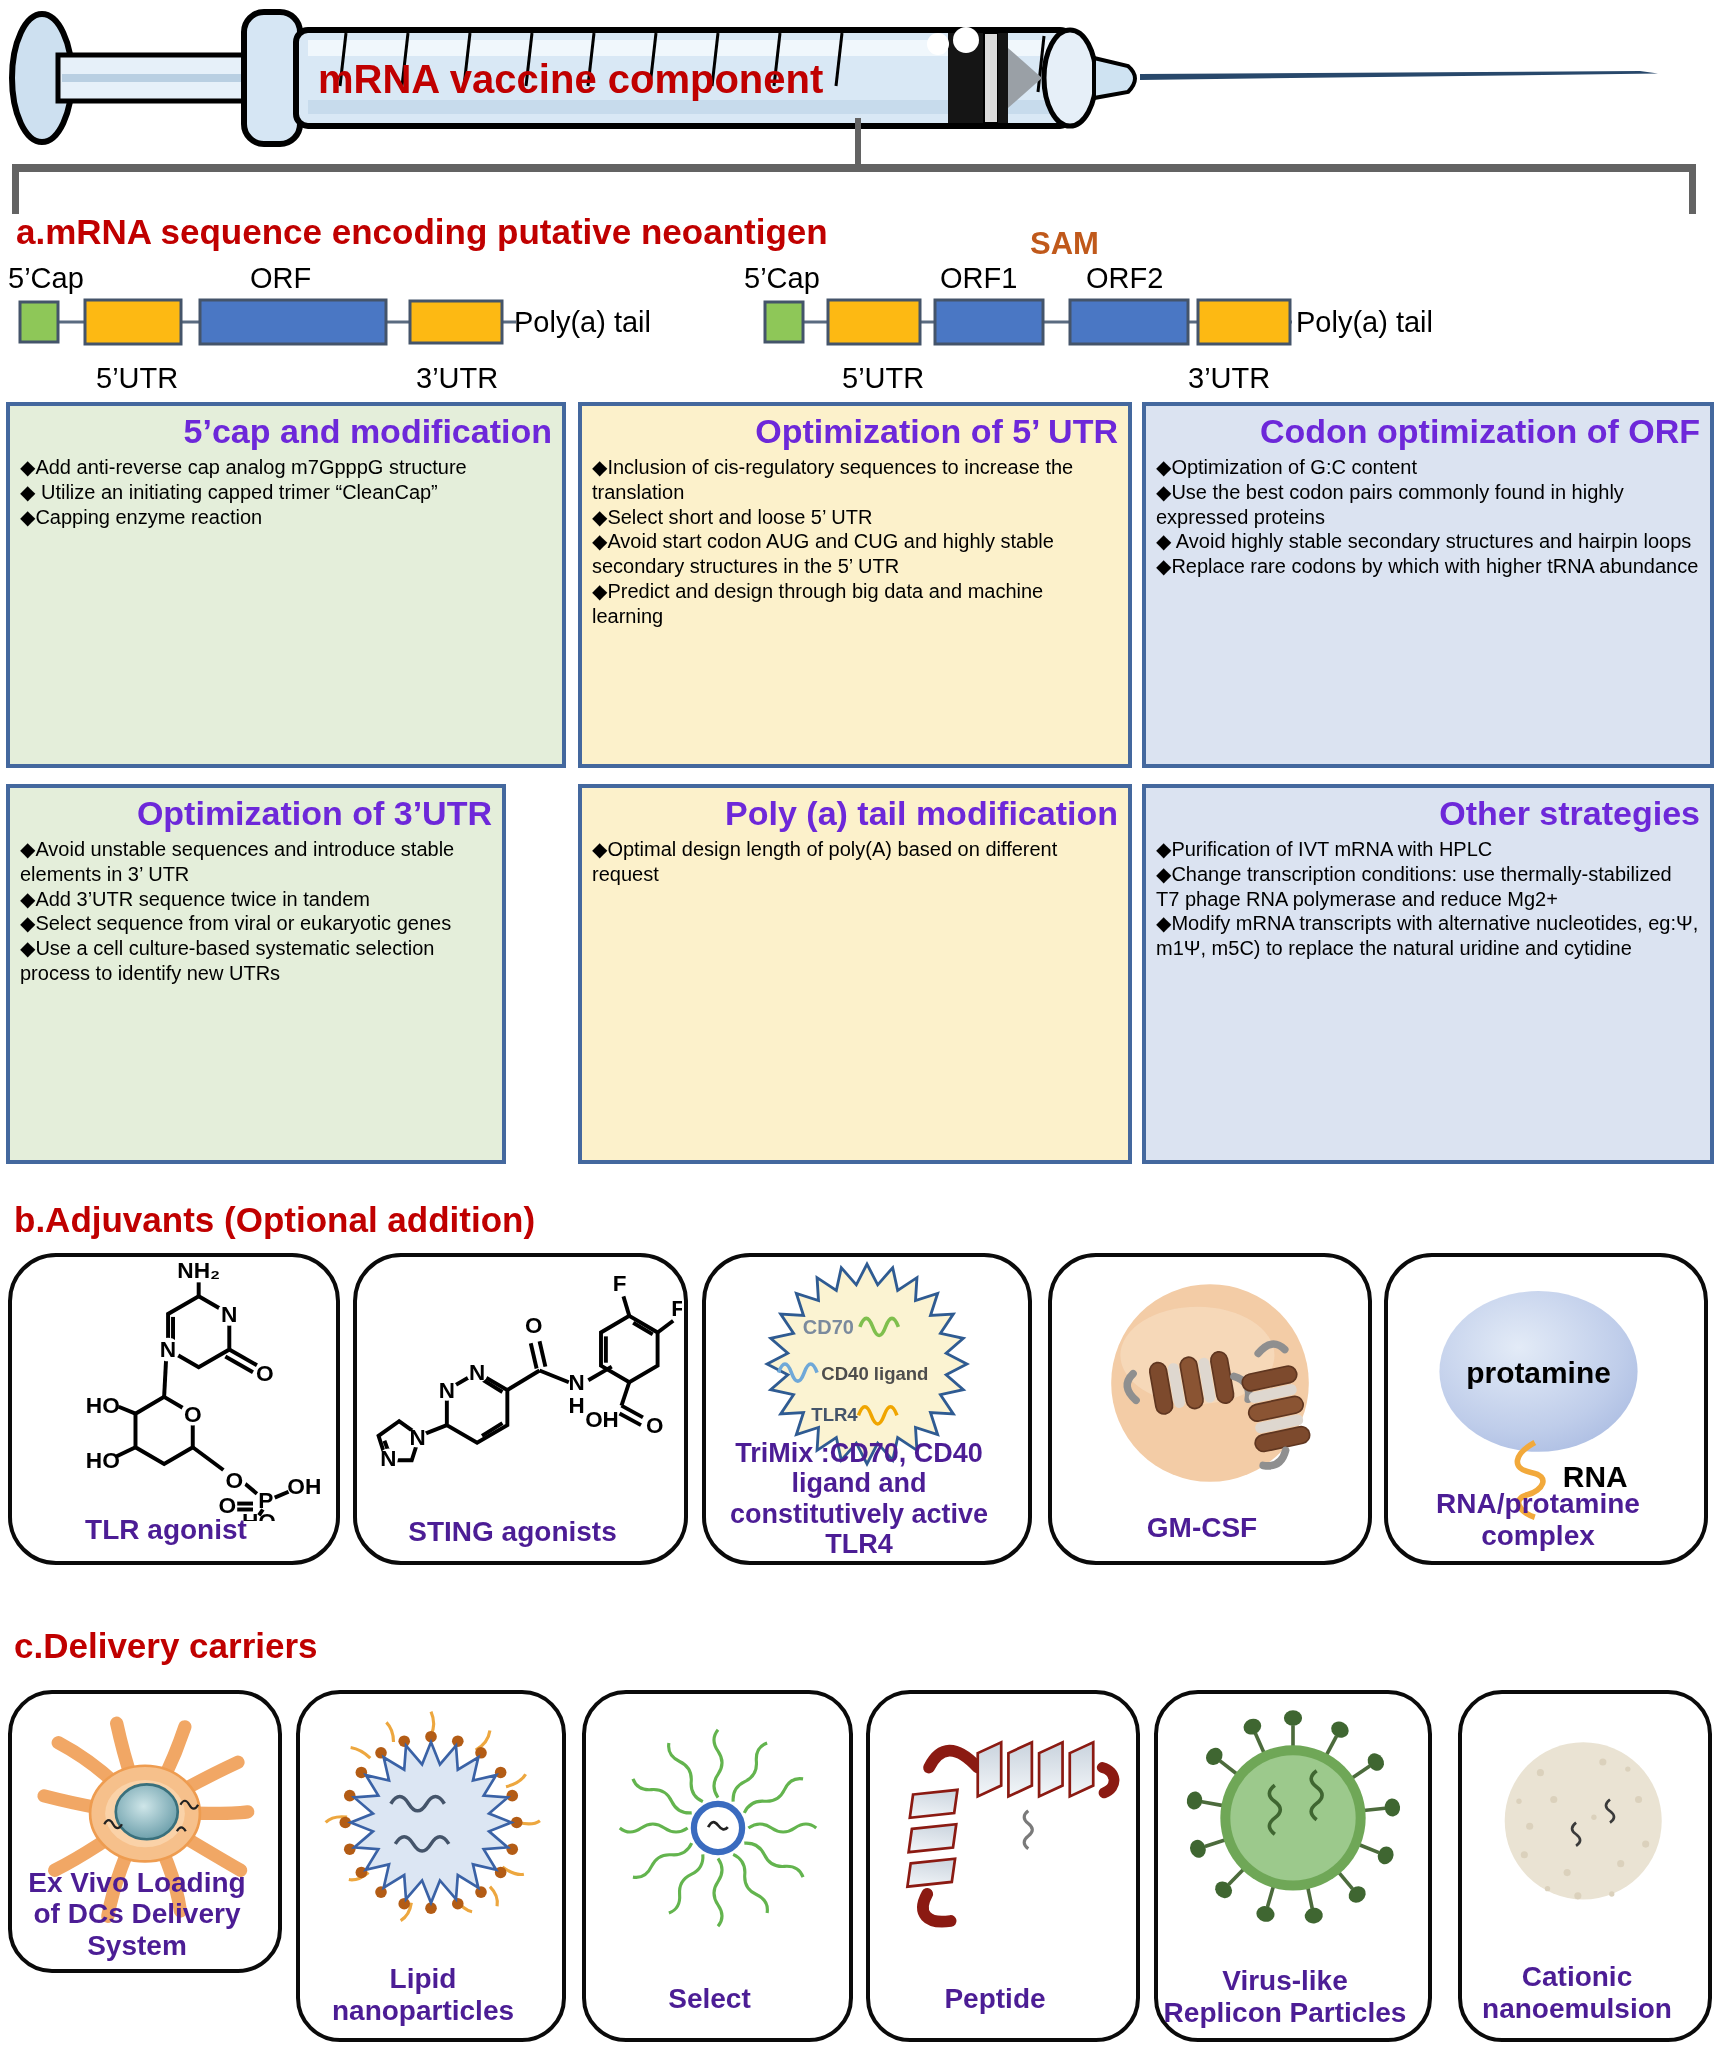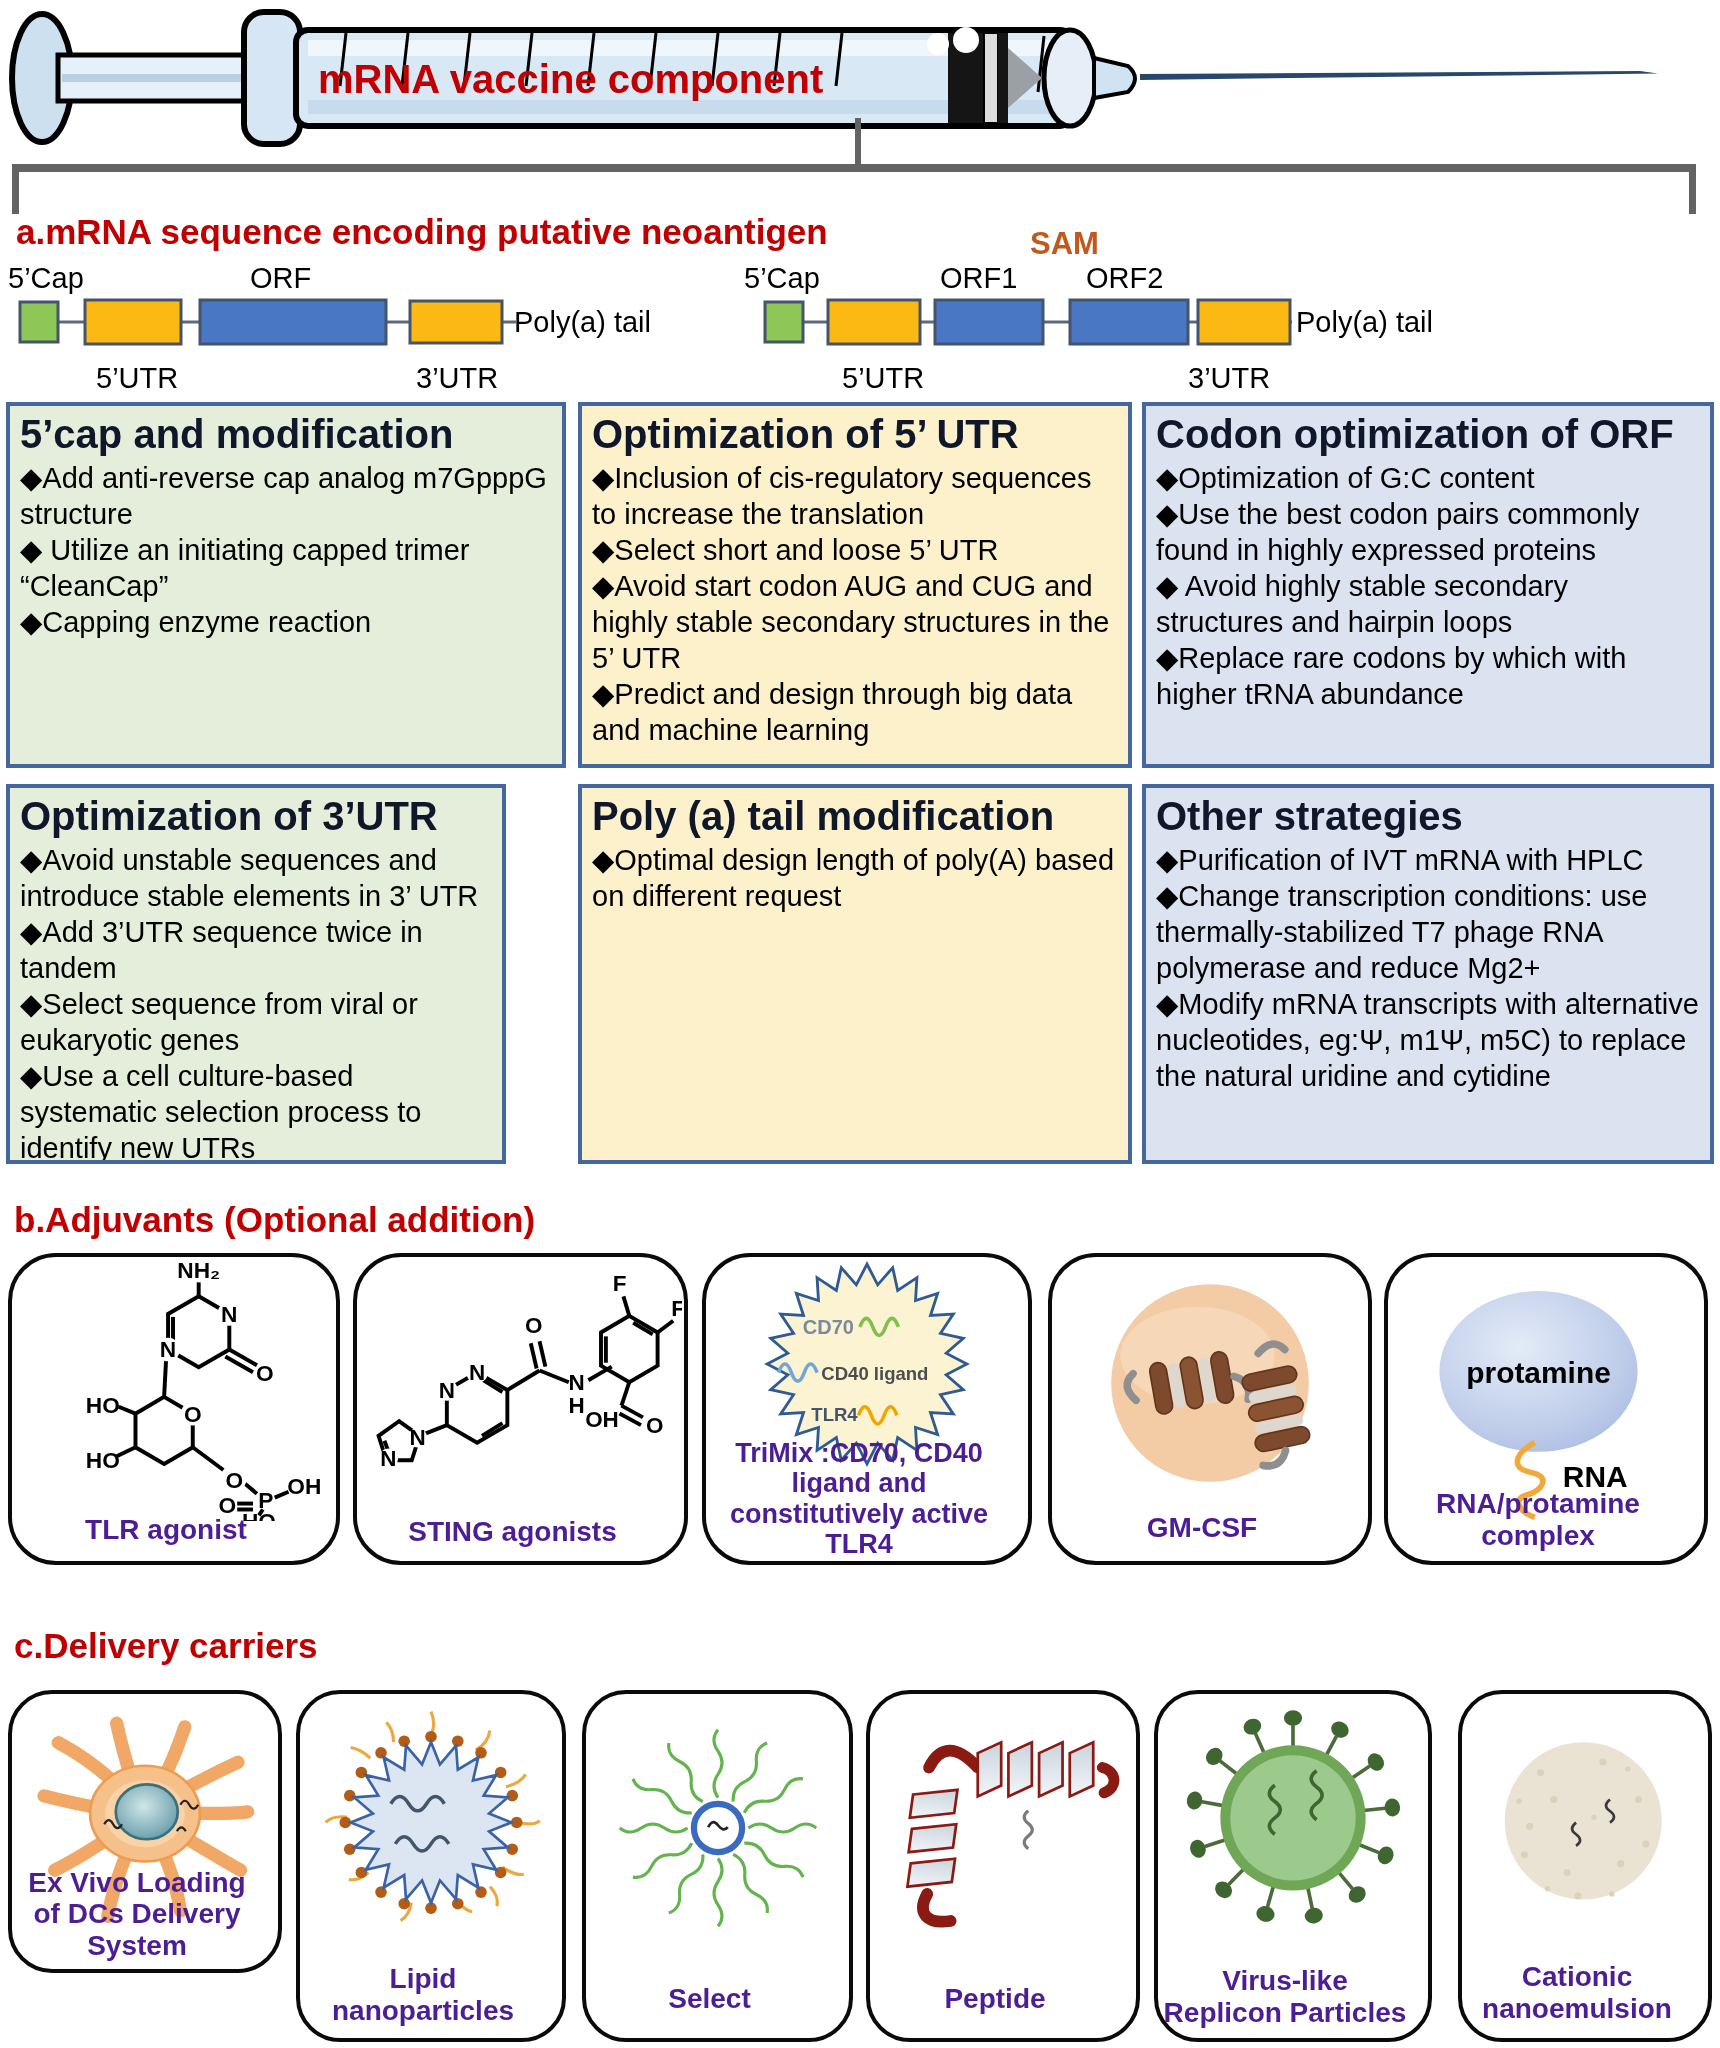--- a/index.html
+++ b/index.html
@@ -2,22 +2,22 @@
 <html><head>
 <meta charset="utf-8">
 <style>
   html,body{margin:0;padding:0;background:#fff;}
   body{font-family:"Liberation Sans","DejaVu Sans",sans-serif;}
   #canvas{position:relative;width:1720px;height:2048px;background:#fff;overflow:hidden;}
   .abs{position:absolute;}
   .red-title{font-weight:bold;color:#c00000;font-size:35px;white-space:nowrap;}
   .sam{font-weight:bold;color:#c0591b;font-size:31px;}
   .sbox{position:absolute;border:4px solid #44689e;box-sizing:border-box;padding:4px 10px 0 10px;overflow:hidden;}
-  .sbox h2{margin:2px 0 4px 0;font-size:40px;color:#0f172a;font-weight:bold;}
-  .sbox p{margin:0;font-size:29px;line-height:1.24;color:#000;}
+  .sbox h2{margin:2px 0 4px 0;font-size:34px;color:#6d28d9;font-weight:bold;text-align:right;}
+  .sbox p{margin:0;font-size:20px;line-height:1.24;color:#000;}
   .bg-green{background:#e4eeda;}
   .bg-yellow{background:#fcf1cb;}
   .bg-blue{background:#dbe3f1;}
   .card{position:absolute;border:4px solid #0a0a0a;background:#fff;box-sizing:border-box;}
   .adj{border-radius:48px;}
   .del{border-radius:44px;}
   .art{position:absolute;left:50%;transform:translateX(-50%);}
   .cap{position:absolute;left:4px;right:20px;text-align:center;font-weight:bold;color:#4c1d95;font-size:28px;line-height:1.12;}
 </style>
 </head>

